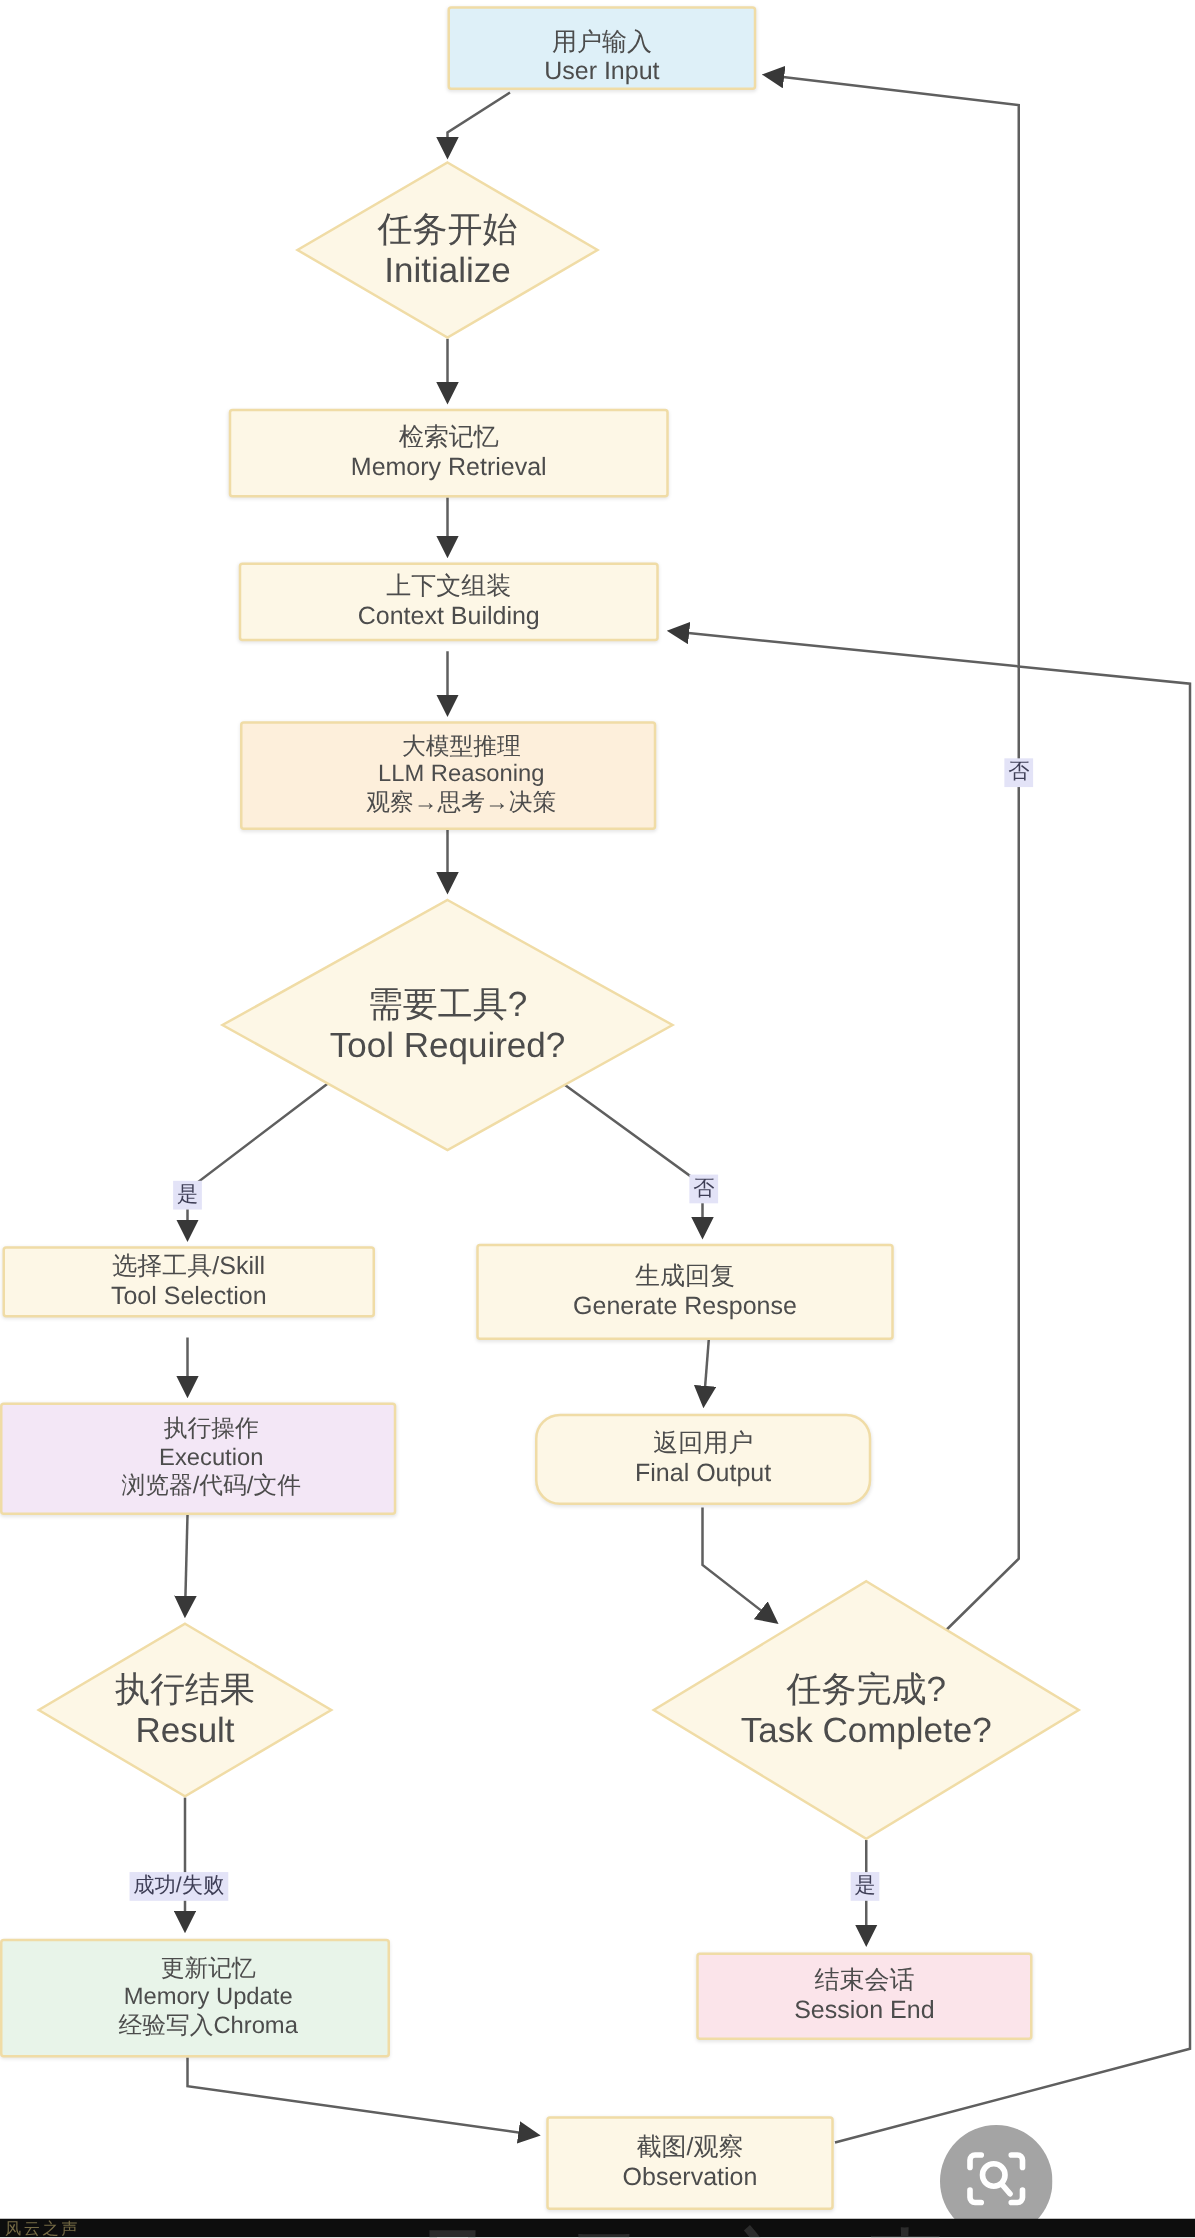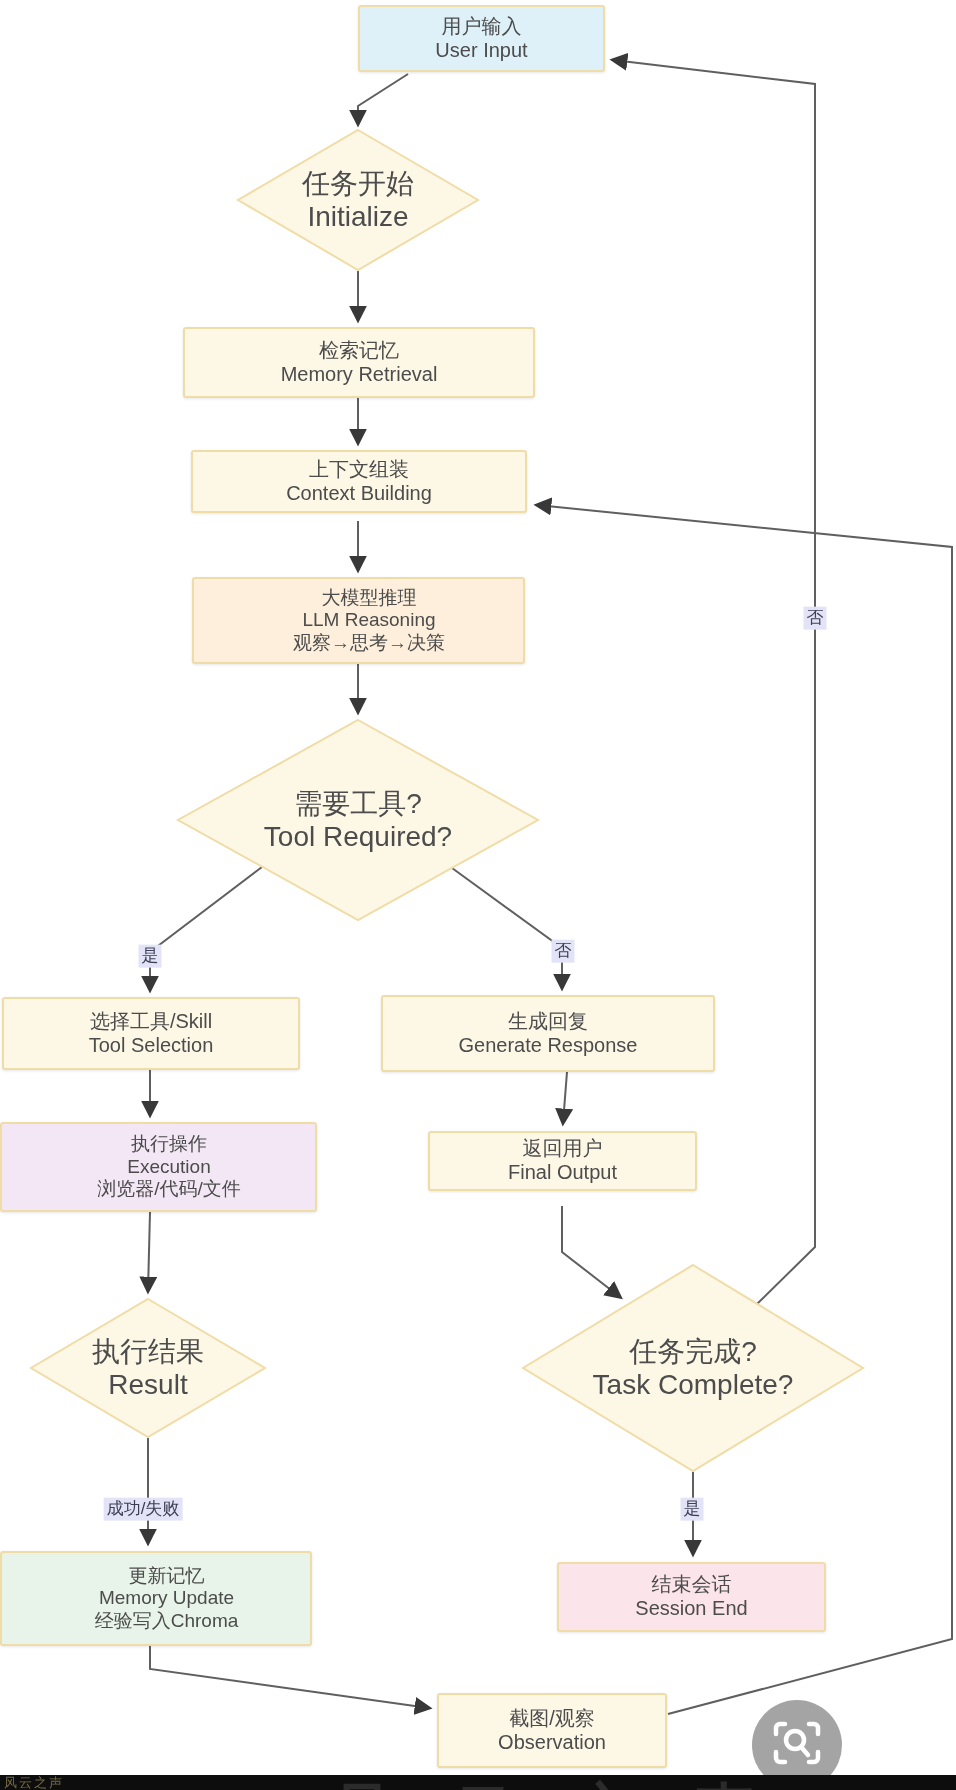--- a/index.html
+++ b/index.html
@@ -15,21 +15,21 @@
   .node{
     position:absolute;box-sizing:border-box;
     border:2px solid var(--node-border,#f0dca6);
     border-radius:3px;
     display:flex;flex-direction:column;align-items:center;justify-content:center;
     text-align:center;line-height:1.18;font-size:20px;color:var(--text,#4c4c4c);
     box-shadow:0 1px 3px rgba(0,0,0,0.10);
   }
   .node.small{font-size:19px;padding-left:21px;}
   .fill-cream{background:var(--fill-cream,#fdf7e6);}
-  .fill-blue{background:var(--fill-blue,#def0f8);}
+  .fill-blue{background:var(--fill-blue,#def0f8);justify-content:flex-end;}
   .fill-peach{background:var(--fill-peach,#fdefdb);}
   .fill-lavender{background:var(--fill-lavender,#f3e7f6);}
   .fill-green{background:var(--fill-green,#e8f4e9);}
   .fill-pink{background:var(--fill-pink,#fbe4ea);}
   .diamond-text{
     position:absolute;transform:translate(-50%,-50%);
     text-align:center;line-height:1.18;font-size:28px;color:var(--text,#4c4c4c);
     white-space:nowrap;
   }
   .edge-label{
@@ -103,37 +103,37 @@
     <span>上下文组装</span>
     <span>Context Building</span>
   </div>
 
   <div class="node fill-peach small" style="left:192px;top:577px;width:333px;height:87px;">
     <span>大模型推理</span>
     <span>LLM Reasoning</span>
     <span>观察→思考→决策</span>
   </div>
 
-  <div class="node fill-cream" style="left:2px;top:997px;width:298px;height:73px;">
+  <div class="node fill-cream" style="left:2px;top:997px;width:298px;height:57px;">
     <span>选择工具/Skill</span>
     <span>Tool Selection</span>
   </div>
 
   <div class="node fill-cream" style="left:381px;top:995px;width:334px;height:77px;">
     <span>生成回复</span>
     <span>Generate Response</span>
   </div>
 
   <div class="node fill-lavender small" style="left:0px;top:1122px;width:317px;height:90px;">
     <span>执行操作</span>
     <span>Execution</span>
     <span>浏览器/代码/文件</span>
   </div>
 
-  <div class="node fill-cream" style="left:428px;top:1131px;width:269px;height:60px;">
+  <div class="node fill-cream" style="left:428px;top:1131px;width:269px;height:73px;border-radius:20px;">
     <span>返回用户</span>
     <span>Final Output</span>
   </div>
 
   <div class="node fill-green small" style="left:0px;top:1551px;width:312px;height:95px;">
     <span>更新记忆</span>
     <span>Memory Update</span>
     <span>经验写入Chroma</span>
   </div>
 

